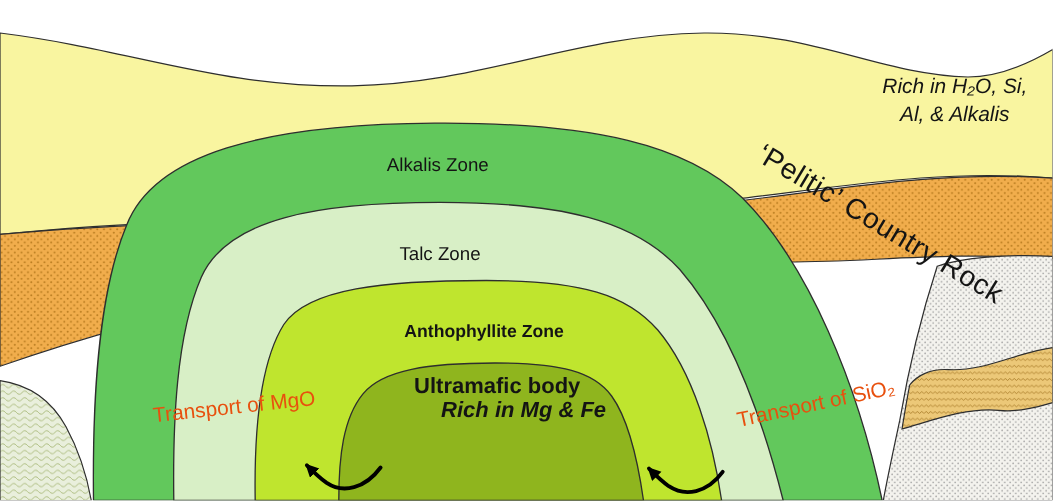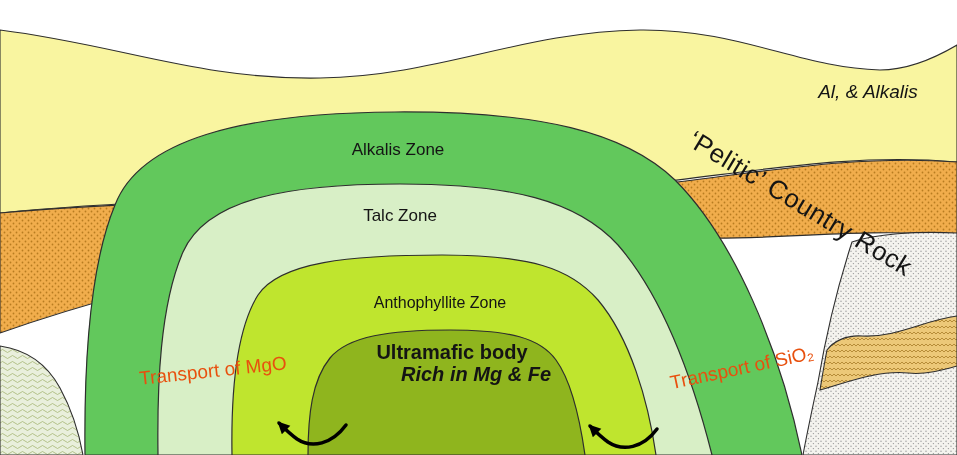--- a/index.html
+++ b/index.html
@@ -31,22 +31,22 @@
     transform:translate(-50%,-50%) rotate(31deg);
     letter-spacing:0.5px;
   }
   .rich-top {
     left:868px; top:92px;
     font-style:italic;
     font-size:19px;
     line-height:1.35;
   }
   .chlorite-lbl      { left:398px; top:150px; }
-  .talc-lbl          { left:400px; top:216px; }
-  .antho-lbl         { left:440px; top:303px; font-size:16px; }
+  .talc-lbl          { left:400px; top:231px; }
+  .antho-lbl         { left:440px; top:303px; font-size:16px;font-weight:bold; }
   .ultramafic-lbl    { left:452px; top:352px; }
   .ultramafic-sub    { left:452px; top:374px;margin-left:24px; }
 </style>
 </head>
 <body>
 
 <div class="stage">
 
   <svg viewBox="0 0 957 455">
     <defs>
@@ -118,16 +118,17 @@
 
   <div class="lbl bold ital ultramafic-sub">Rich in Mg &amp; Fe</div>
 
   <div class="lbl transport left">Transport of MgO</div>
 
   <div class="lbl transport right">Transport of SiO₂</div>
 
   <div class="lbl pelitic">‘Pelitic’ Country Rock</div>
 
   <div class="lbl rich-top">
+    <div>Rich in H₂O, Si,</div>
     <div>Al, &amp; Alkalis</div>
   </div>
 
 </div>
 
 </body></html>

